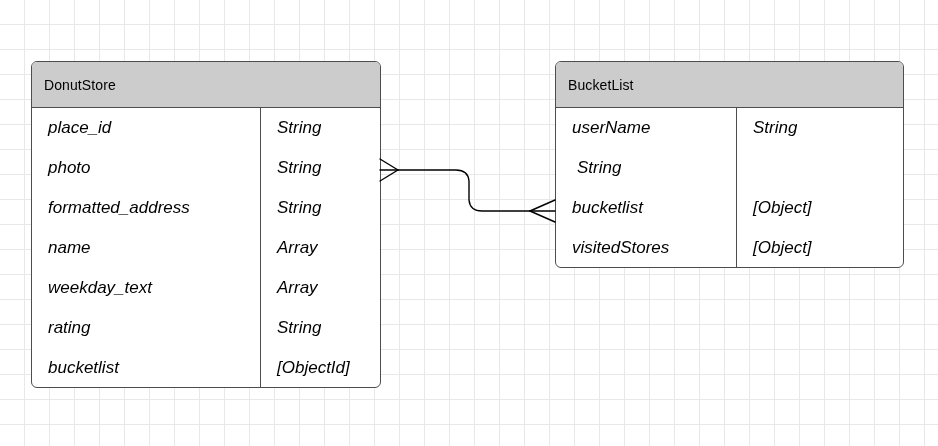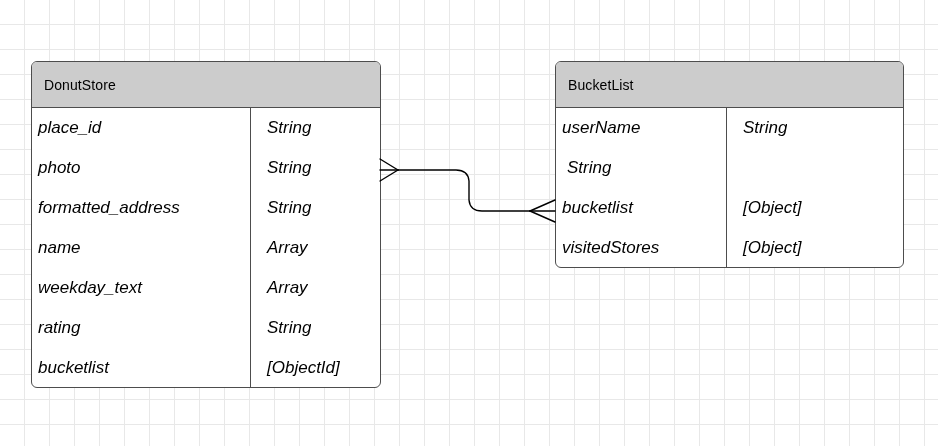--- a/index.html
+++ b/index.html
@@ -42,20 +42,21 @@
 
   .entity-title {
     font-size: 14px;
     color: #000000;
     letter-spacing: 0.1px;
     white-space: nowrap;
   }
 
   .attr-table {
     position: relative;
+    margin-left: 10px;
   }
 
   .attr-row {
     display: flex;
     height: 40px;
     align-items: center;
   }
 
   .attr-name, .attr-type {
     font-style: italic;

